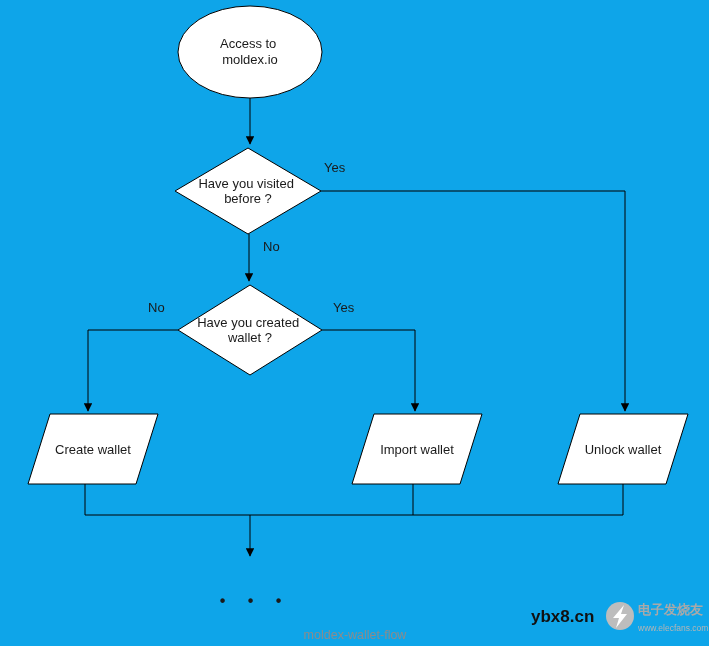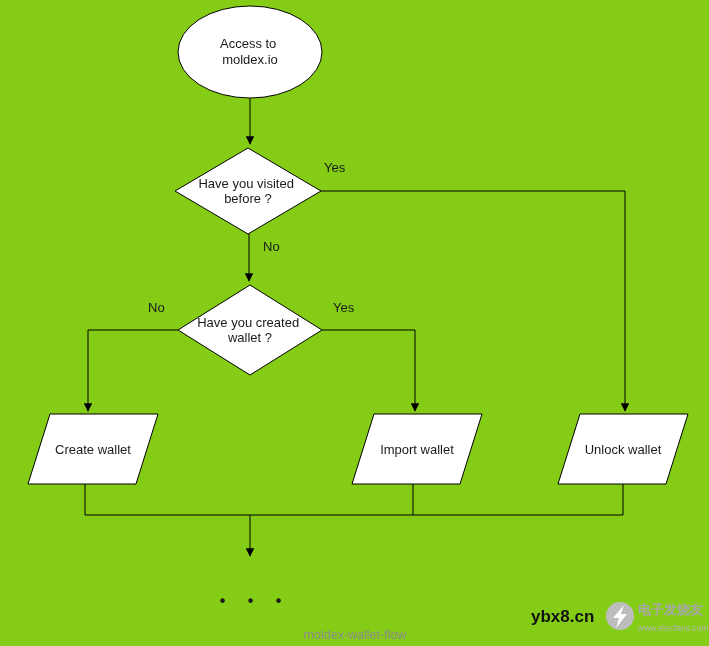--- a/index.html
+++ b/index.html
@@ -5,21 +5,21 @@
   html, body {
     margin: 0;
     padding: 0;
     background: #ffffff;
     font-family: "Liberation Sans", sans-serif;
   }
   .canvas {
     position: relative;
     width: 709px;
     height: 646px;
-    background: #84cc16;
+    background: #0ea5e9;
     overflow: hidden;
   }
   svg text {
     font-family: "Liberation Sans", sans-serif;
     fill: #1a1a1a;
   }
   .node-shape {
     fill: #ffffff;
     stroke: #000000;
     stroke-width: 1;

